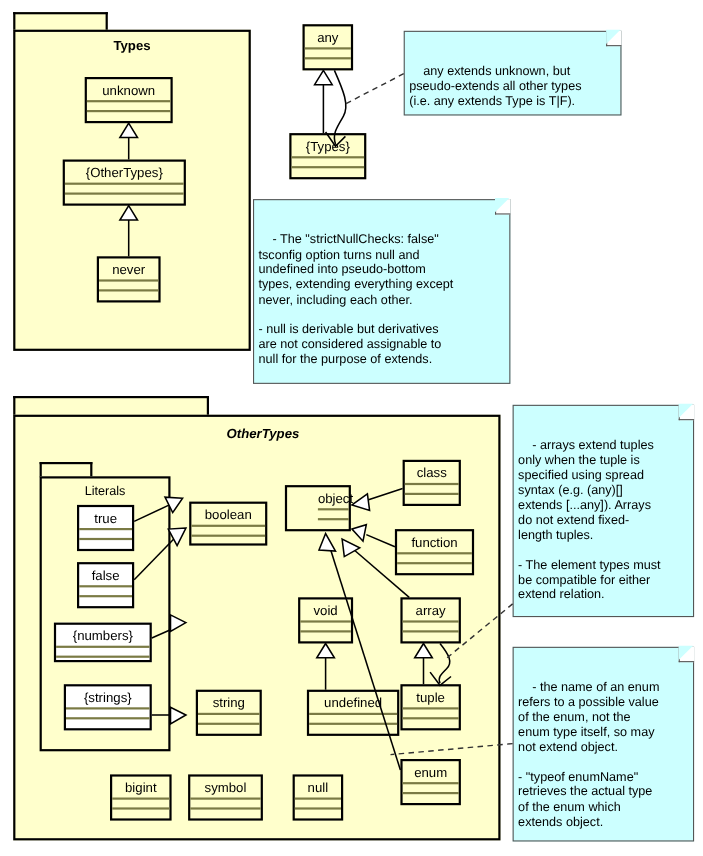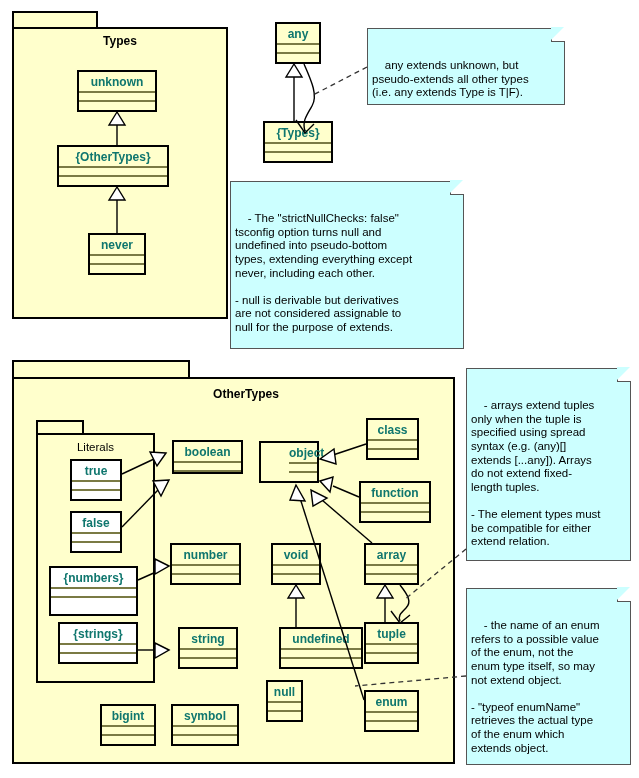--- a/index.html
+++ b/index.html
@@ -17,21 +17,21 @@
   .pkg-body{position:absolute;box-sizing:border-box;
     background:#ffffcc;border:2px solid #000;}
   .pkg-title{position:absolute;width:100%;text-align:center;
     font-weight:bold;font-size:12px;color:#000;}
   .pkg-title.small{font-size:11.5px;font-weight:normal;}
 
   
   .cls{position:absolute;box-sizing:border-box;
     background:#ffffcc;border:2px solid #000;}
   .cls .name{box-sizing:border-box;width:100%;text-align:center;
-    font-weight:bold;font-size:12px;color:#0f766e;
+    font-weight:normal;font-size:12px;color:#000000;
     border-bottom:2px solid #7a7a44;line-height:1;padding-top:4px;padding-bottom:3px;}
   .cls .attrs{box-sizing:border-box;width:100%;height:9px;
     border-bottom:2px solid #7a7a44;}
   .cls .ops{box-sizing:border-box;width:100%;height:9px;}
 
   
   .note{position:absolute;box-sizing:border-box;
     background:#ccffff;border:1px solid #555;
     font-size:11.5px;line-height:13.6px;color:#000;
     padding:3px 4px 3px 4px;white-space:pre-wrap;}
@@ -136,64 +136,59 @@
 
 - "typeof enumName"
 retrieves the actual type
 of the enum which
 extends object.</span>
   </div>
 
   <div class="pkg">
     <div class="pkg-tab" style="left:12px;top:360px;width:178px;height:18px;"></div>
     <div class="pkg-body" style="left:12px;top:377px;width:443px;height:387px;"></div>
-    <div class="pkg-title" style="left:7px;top:387px;width:478px;">OtherTypes</div>
+    <div class="pkg-title" style="left:0;top:387px;width:478px;font-style:italic;">OtherTypes</div>
   </div>
 
   <div class="pkg">
     <div class="pkg-tab" style="left:36px;top:420px;width:48px;height:14px;"></div>
     <div class="pkg-body" style="left:36px;top:433px;width:119px;height:250px;"></div>
     <div class="pkg-title small" style="left:36px;top:441px;width:119px;">Literals</div>
   </div>
 
   <div class="cls" style="left:70px;top:459px;width:52px;height:42px;background:#ffffff;">
     <div class="name">true</div>
     <div class="attrs"></div>
     <div class="ops"></div>
   </div>
 
   <div class="cls" style="left:70px;top:511px;width:52px;height:42px;background:#ffffff;">
     <div class="name">false</div>
     <div class="attrs"></div>
     <div class="ops"></div>
   </div>
 
-  <div class="cls" style="left:49px;top:566px;width:89px;height:50px;background:#ffffff;">
+  <div class="cls" style="left:49px;top:566px;width:89px;height:36px;background:#ffffff;">
     <div class="name">{numbers}</div>
     <div class="attrs"></div>
     <div class="ops"></div>
   </div>
 
   <div class="cls" style="left:58px;top:622px;width:80px;height:42px;background:#ffffff;">
     <div class="name">{strings}</div>
     <div class="attrs"></div>
     <div class="ops"></div>
   </div>
 
-  <div class="cls" style="left:172px;top:440px;width:71px;height:34px;">
+  <div class="cls" style="left:172px;top:456px;width:71px;height:40px;">
     <div class="name">boolean</div>
     <div class="attrs"></div>
     <div class="ops"></div>
   </div>
 
-  <div class="cls" style="left:170px;top:543px;width:71px;height:42px;">
-    <div class="name">number</div>
-    <div class="attrs"></div>
-    <div class="ops"></div>
-  </div>
 
   <div class="cls" style="left:178px;top:627px;width:60px;height:42px;">
     <div class="name">string</div>
     <div class="attrs"></div>
     <div class="ops"></div>
   </div>
 
   <div class="cls" style="left:259px;top:441px;width:60px;height:42px;padding-left:28px;">
     <div class="name">object</div>
     <div class="attrs"></div>
@@ -247,21 +242,21 @@
     <div class="attrs"></div>
     <div class="ops"></div>
   </div>
 
   <div class="cls" style="left:171px;top:704px;width:68px;height:42px;">
     <div class="name">symbol</div>
     <div class="attrs"></div>
     <div class="ops"></div>
   </div>
 
-  <div class="cls" style="left:266px;top:680px;width:37px;height:42px;">
+  <div class="cls" style="left:266px;top:704px;width:46px;height:42px;">
     <div class="name">null</div>
     <div class="attrs"></div>
     <div class="ops"></div>
   </div>
 
   <svg id="wires" viewBox="0 0 639 778" xmlns="http://www.w3.org/2000/svg">
 
     <line x1="117" y1="145" x2="117" y2="124"></line>
     <polygon class="tri" points="117,112 109,125 125,125"></polygon>
 

